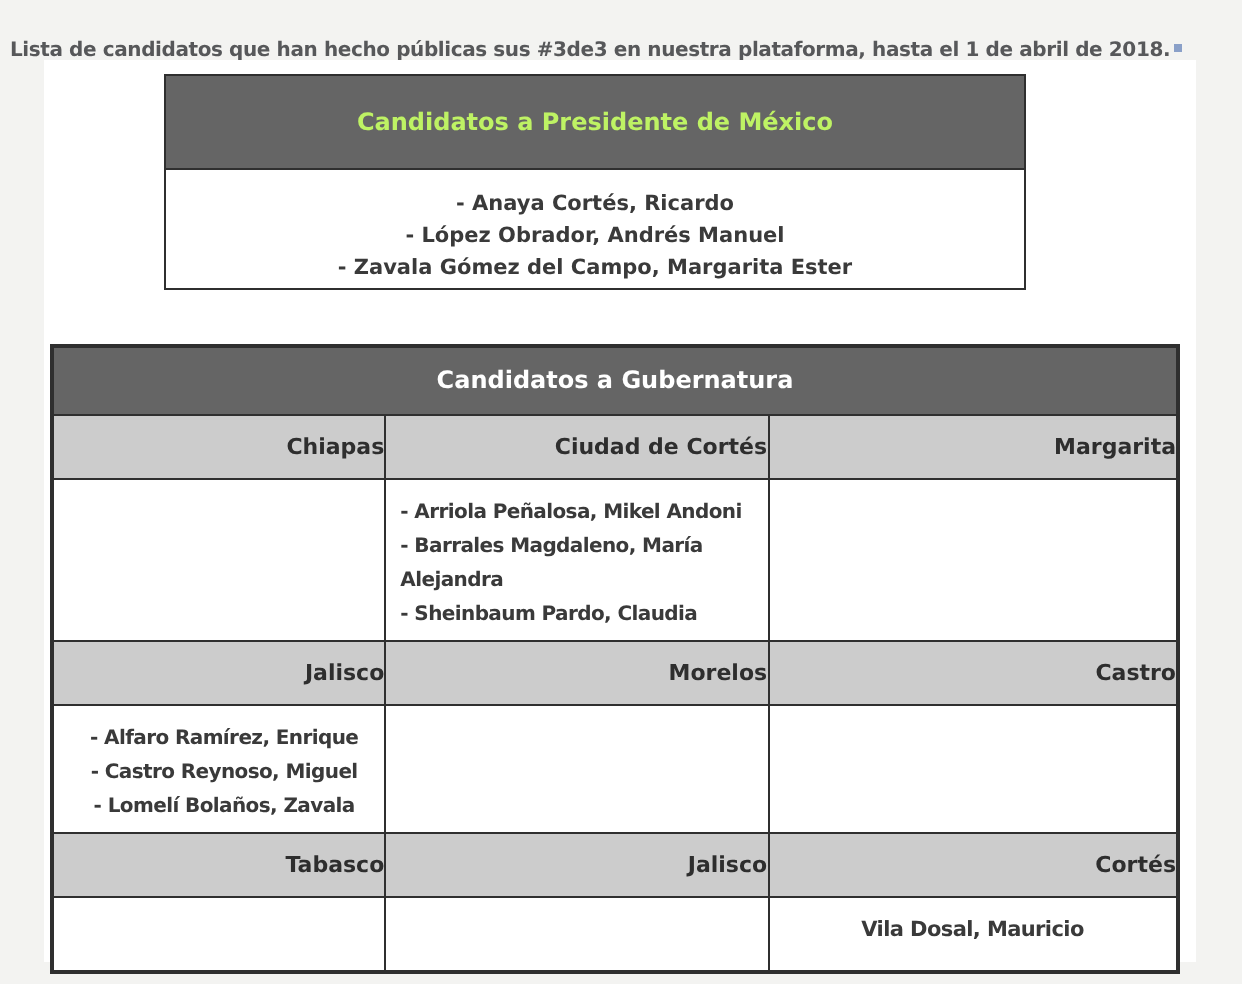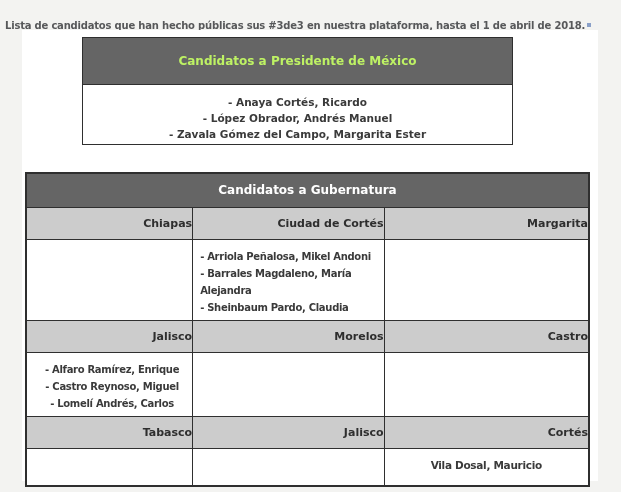--- a/index.html
+++ b/index.html
@@ -106,21 +106,21 @@
     </tr>
     <tr class="state-row">
       <th>Jalisco</th>
       <th>Morelos</th>
       <th>Castro</th>
     </tr>
     <tr class="data-row r2">
       <td>
         <div>- Alfaro Ramírez, Enrique</div>
         <div>- Castro Reynoso, Miguel</div>
-        <div>- Lomelí Andrés, Carlos</div>
+        <div>- Lomelí Bolaños, Zavala</div>
       </td>
       <td></td>
       <td></td>
     </tr>
     <tr class="state-row">
       <th>Tabasco</th>
       <th>Jalisco</th>
       <th>Cortés</th>
     </tr>
     <tr class="data-row r3">

